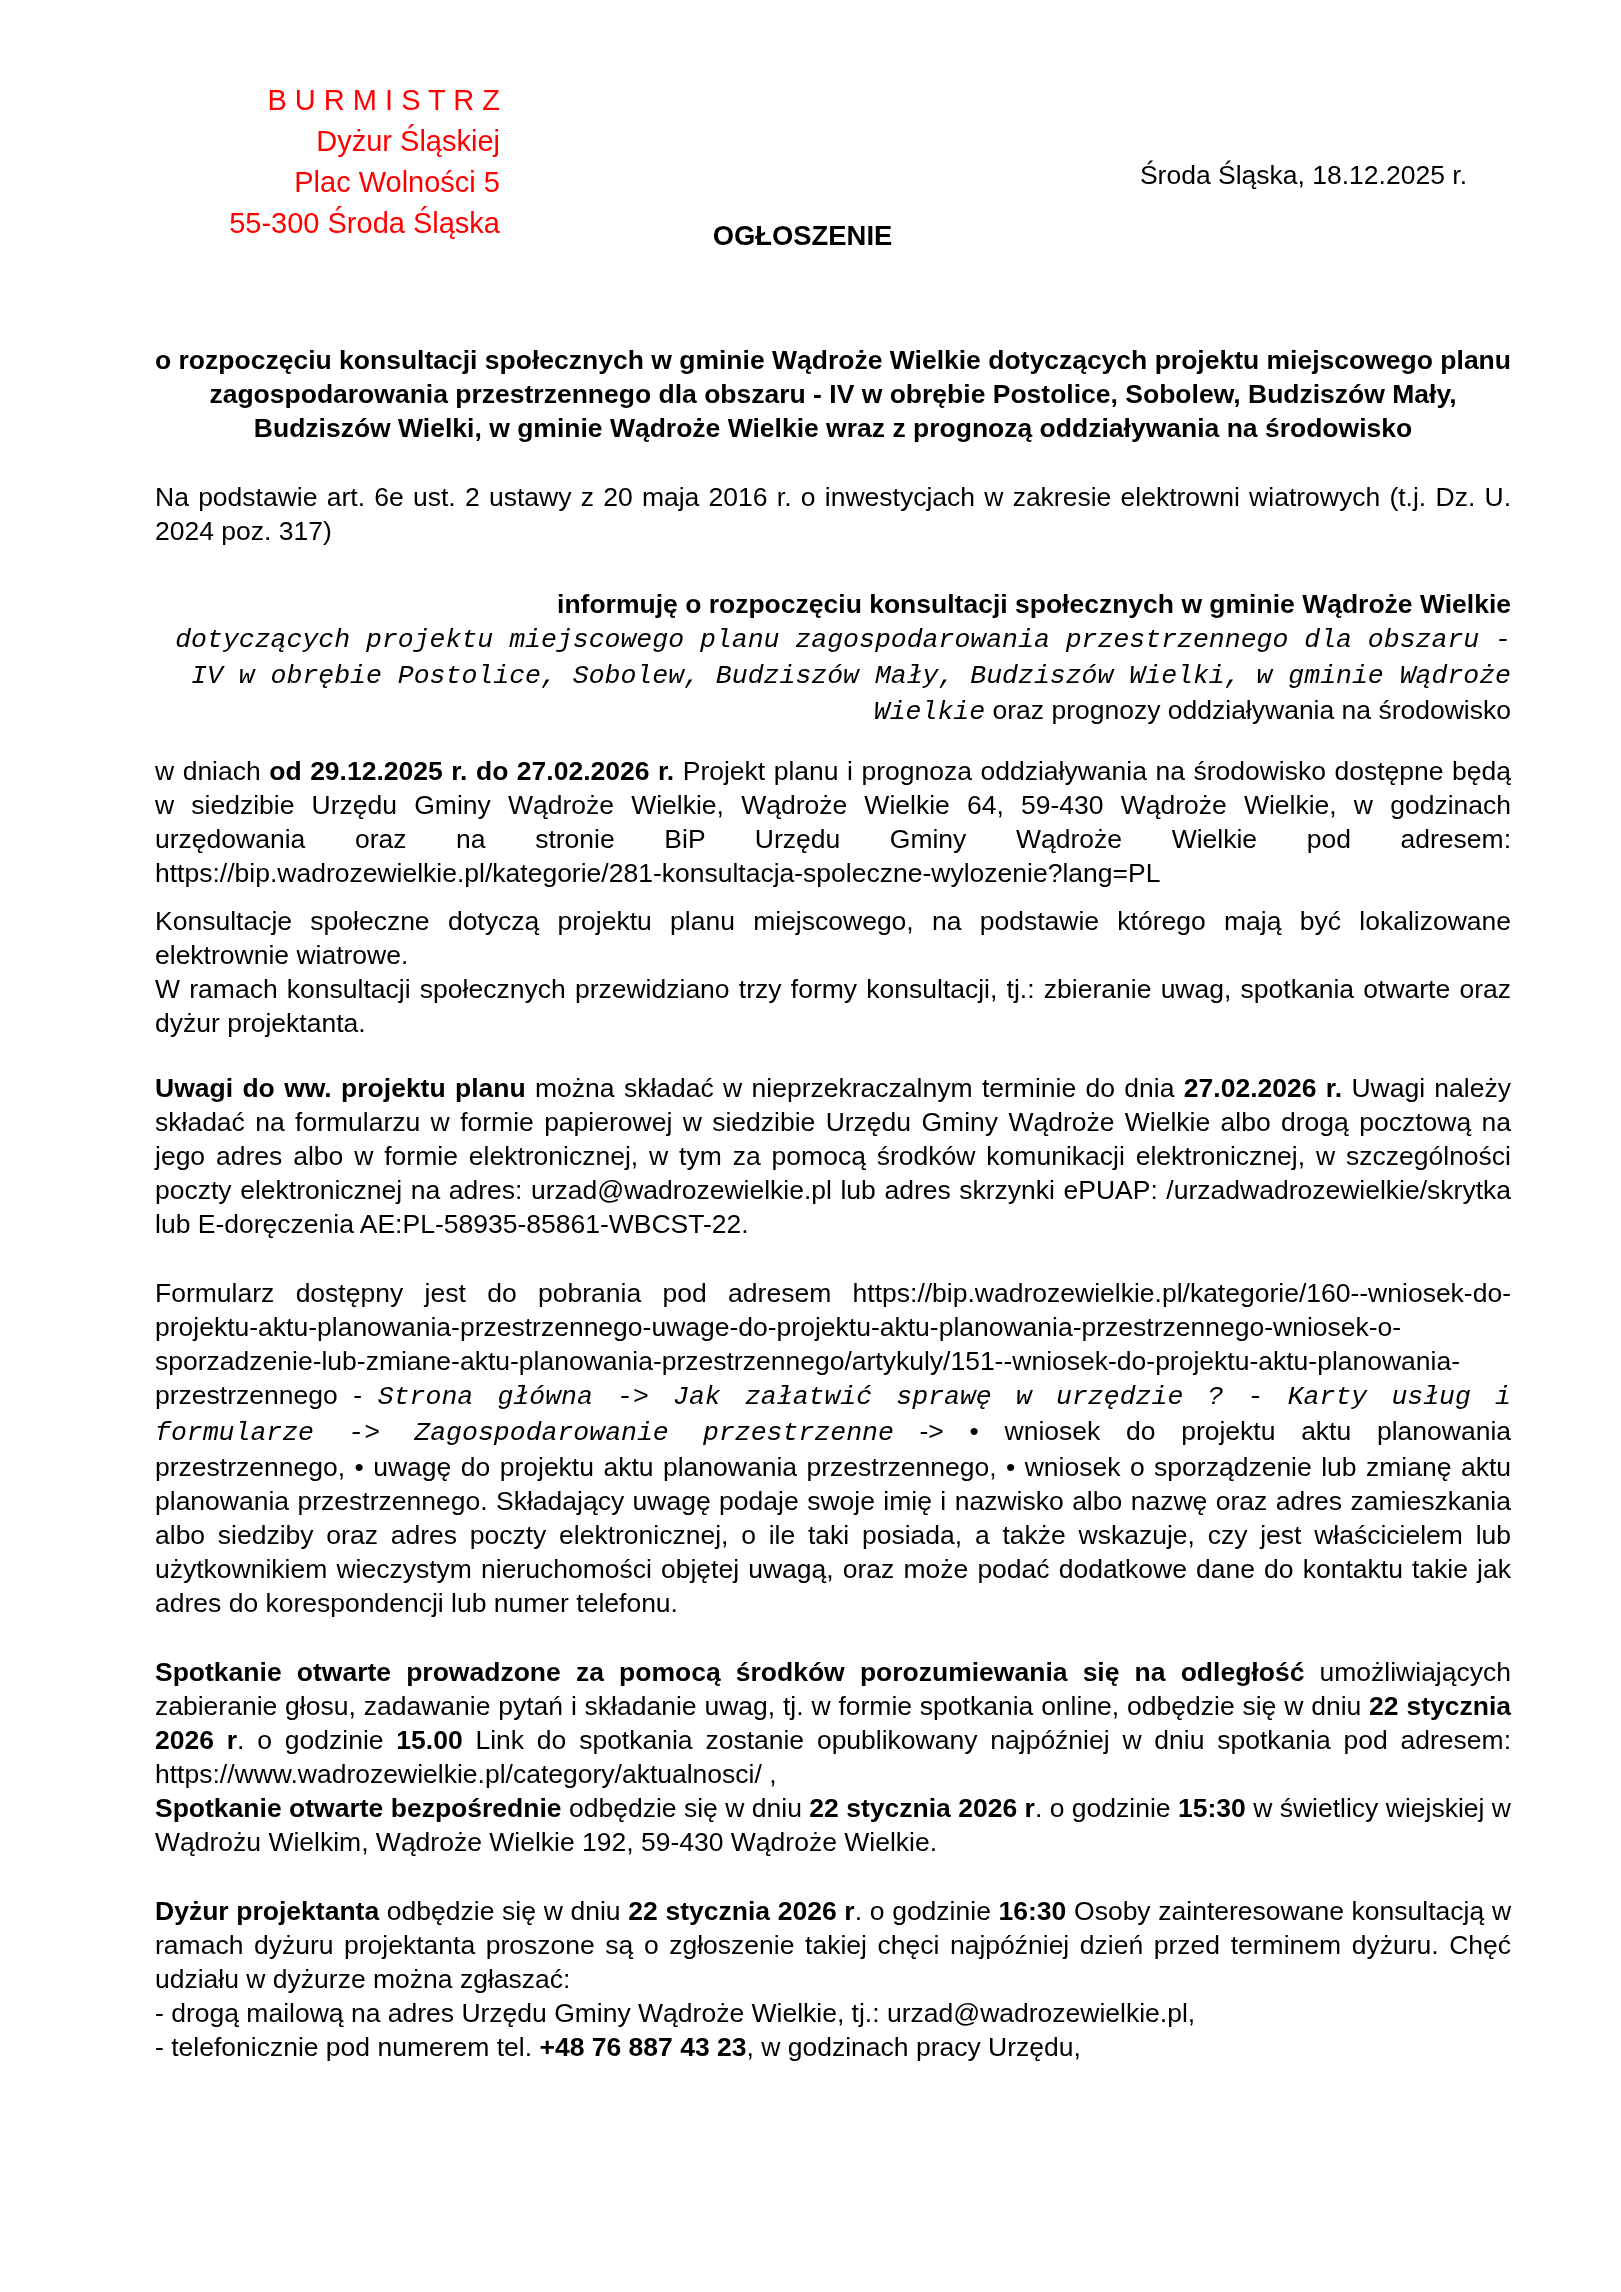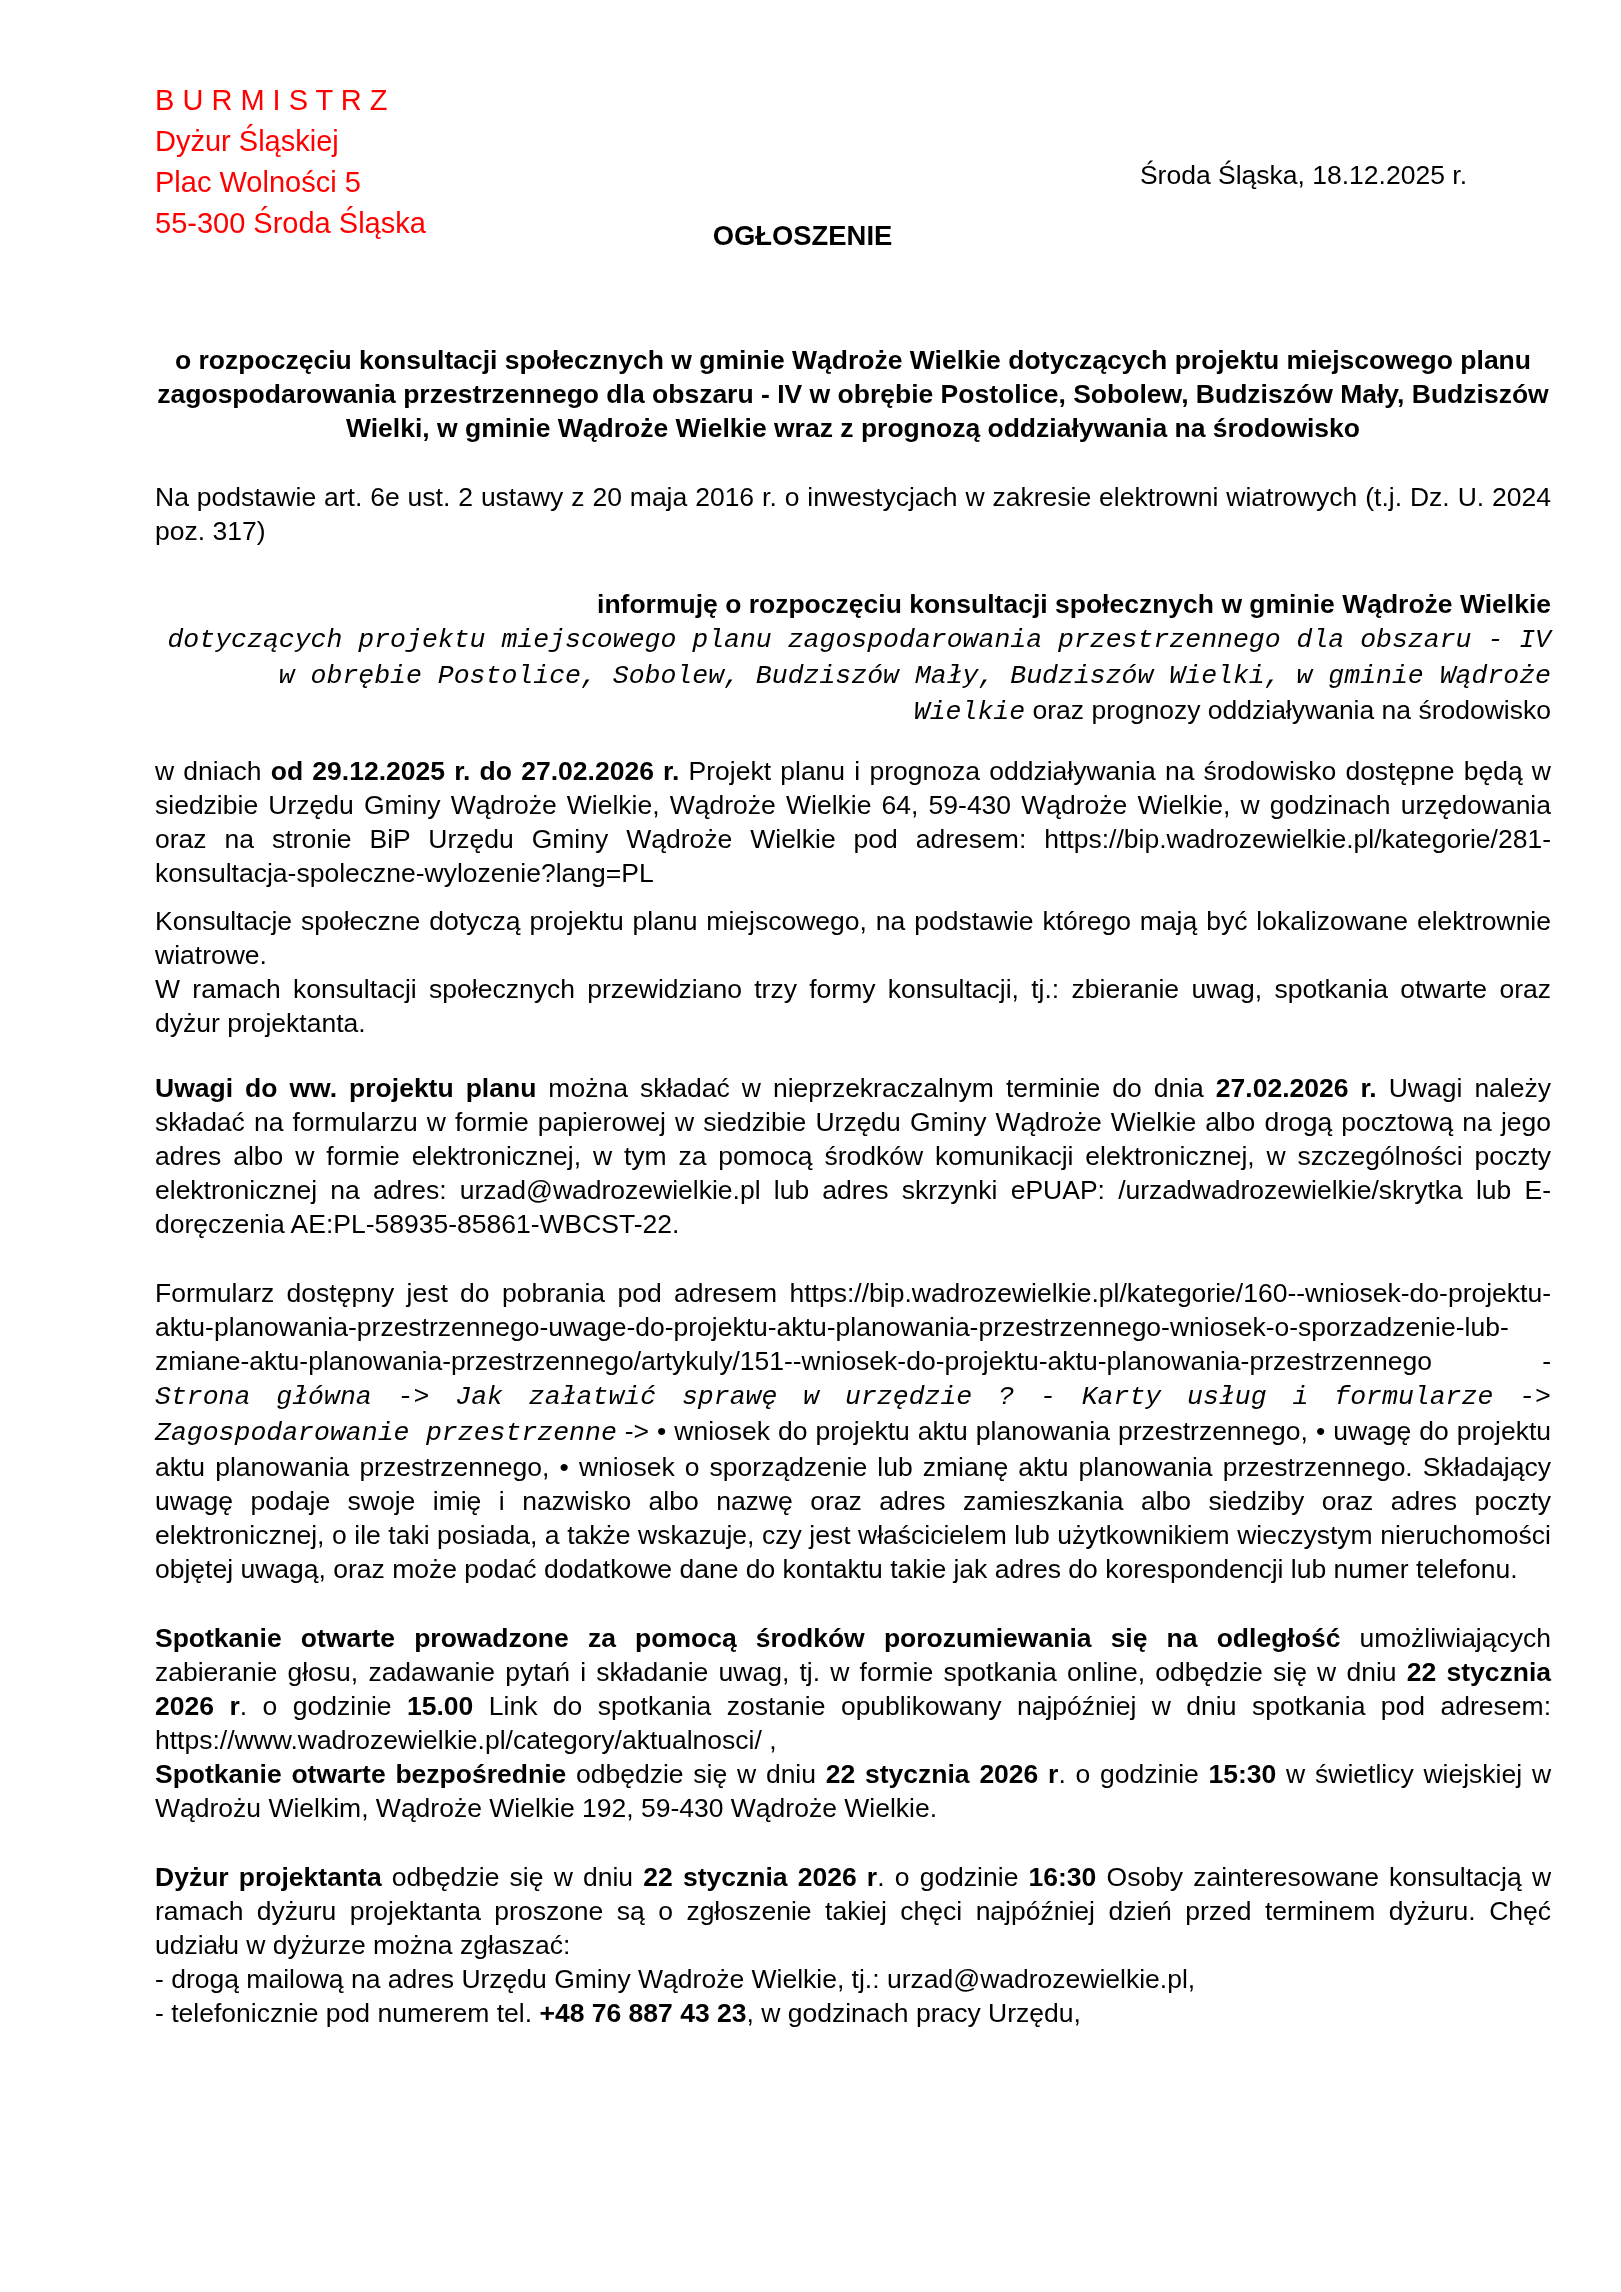--- a/index.html
+++ b/index.html
@@ -18,21 +18,21 @@
   .header {
     position: relative;
     height: 220px;
     margin-top: 80px;
   }
   .sender {
     position: absolute;
     left: 155px;
     top: 0;
     width: 345px;
-    text-align: left;
+    text-align: right;
     font-size: 29px;
     line-height: 41px;
     color: #ff0000;
   }
   .dateline {
     position: absolute;
     right: 154px;
     top: 78px;
     font-size: 26.5px;
     line-height: 34px;
@@ -41,21 +41,21 @@
     position: absolute;
     left: 0;
     right: 16px;
     top: 137px;
     text-align: center;
     font-weight: 700;
     font-size: 27.4px;
     line-height: 38px;
   }
   .content {
-    margin: 0 70px 0 155px;
+    margin: 0 110px 0 155px;
     font-size: 26.5px;
     line-height: 34px;
   }
   .para {
     margin: 0;
     text-align: justify;
   }
   .b { font-weight: 700; }
   .i { font-style: italic; font-family: Liberation Mono, monospace; }
   .u { overflow-wrap: anywhere; }

